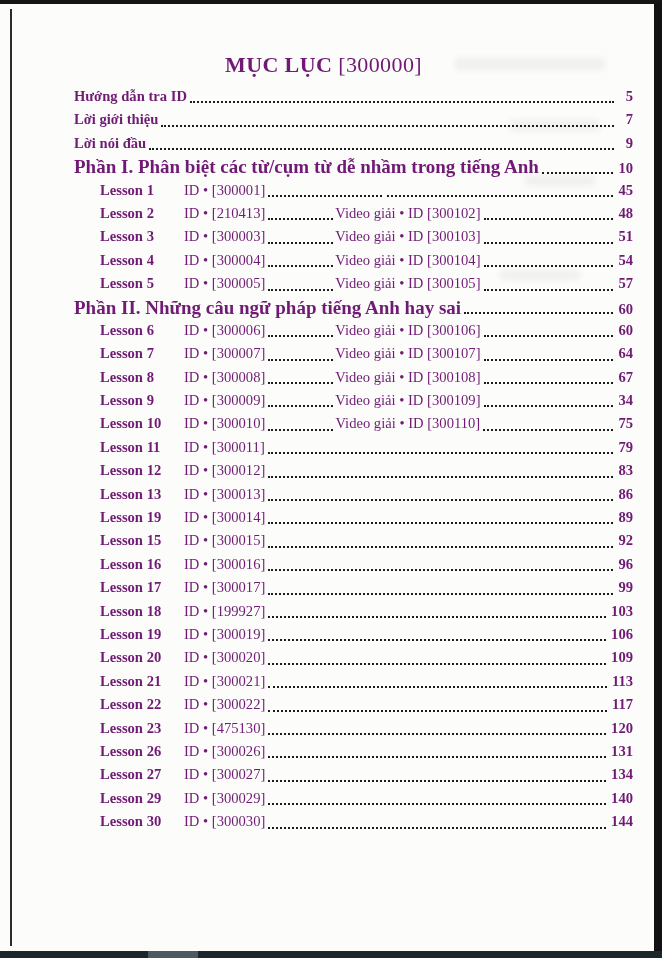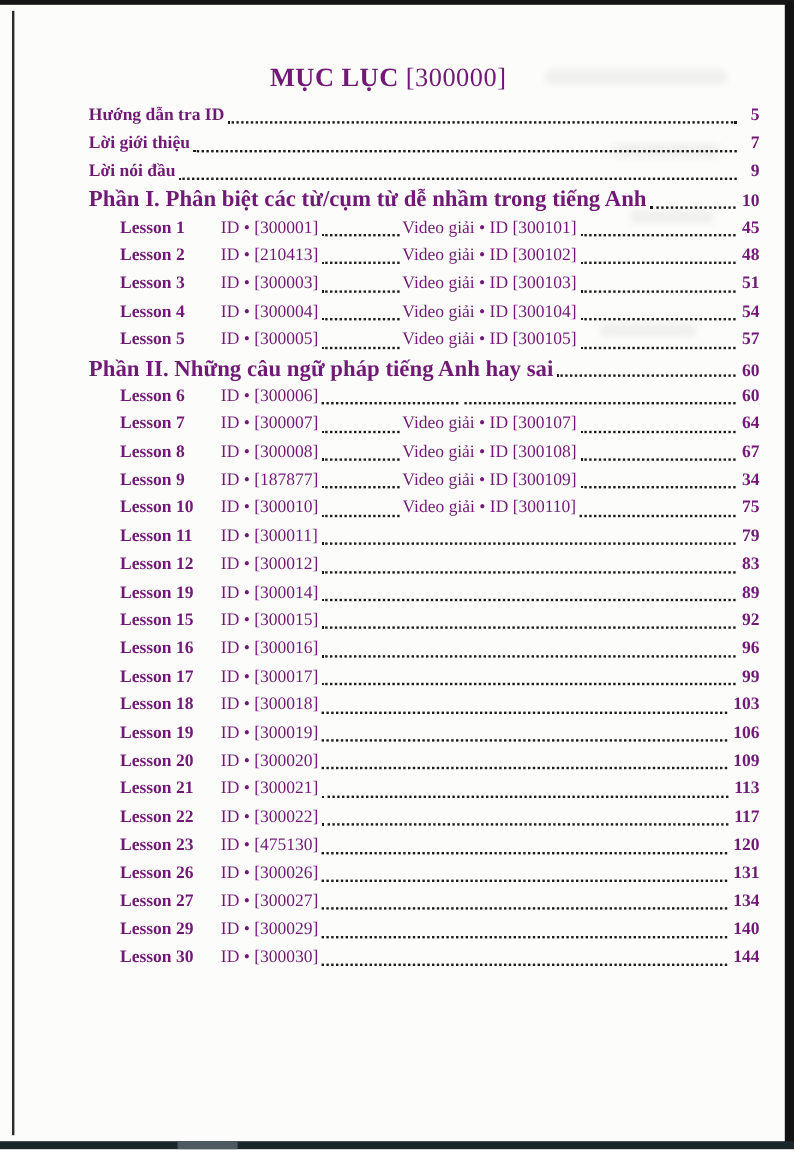--- a/index.html
+++ b/index.html
@@ -97,21 +97,20 @@
       </div>
       <div class="row section">
         <span class="section-head">Phần I. Phân biệt các từ/cụm từ dễ nhầm trong tiếng Anh</span>
         <span class="leader lead-a"></span>
         <span class="pg">10</span>
       </div>
       <div class="row lesson">
         <span class="lesson-label">Lesson 1</span>
         <span class="lesson-id">ID • [300001]</span>
         <span class="leader lead-a"></span>
-        <span class="lesson-video">Video giải • ID [300101]</span>
         <span class="leader lead-b"></span>
         <span class="pg">45</span>
       </div>
       <div class="row lesson">
         <span class="lesson-label">Lesson 2</span>
         <span class="lesson-id">ID • [210413]</span>
         <span class="leader lead-a"></span>
         <span class="lesson-video">Video giải • ID [300102]</span>
         <span class="leader lead-b"></span>
         <span class="pg">48</span>
@@ -142,20 +141,21 @@
       </div>
       <div class="row section">
         <span class="section-head">Phần II. Những câu ngữ pháp tiếng Anh hay sai</span>
         <span class="leader lead-a"></span>
         <span class="pg">60</span>
       </div>
       <div class="row lesson">
         <span class="lesson-label">Lesson 6</span>
         <span class="lesson-id">ID • [300006]</span>
         <span class="leader lead-a"></span>
+        <span class="lesson-video">Video giải • ID [300106]</span>
         <span class="leader lead-b"></span>
         <span class="pg">60</span>
       </div>
       <div class="row lesson">
         <span class="lesson-label">Lesson 7</span>
         <span class="lesson-id">ID • [300007]</span>
         <span class="leader lead-a"></span>
         <span class="lesson-video">Video giải • ID [300107]</span>
         <span class="leader lead-b"></span>
         <span class="pg">64</span>
@@ -163,21 +163,21 @@
       <div class="row lesson">
         <span class="lesson-label">Lesson 8</span>
         <span class="lesson-id">ID • [300008]</span>
         <span class="leader lead-a"></span>
         <span class="lesson-video">Video giải • ID [300108]</span>
         <span class="leader lead-b"></span>
         <span class="pg">67</span>
       </div>
       <div class="row lesson">
         <span class="lesson-label">Lesson 9</span>
-        <span class="lesson-id">ID • [187877]</span>
+        <span class="lesson-id">ID • [300009]</span>
         <span class="leader lead-a"></span>
         <span class="lesson-video">Video giải • ID [300109]</span>
         <span class="leader lead-b"></span>
         <span class="pg">34</span>
       </div>
       <div class="row lesson">
         <span class="lesson-label">Lesson 10</span>
         <span class="lesson-id">ID • [300010]</span>
         <span class="leader lead-a"></span>
         <span class="lesson-video">Video giải • ID [300110]</span>
@@ -190,20 +190,26 @@
         <span class="leader lead-b"></span>
         <span class="pg">79</span>
       </div>
       <div class="row lesson">
         <span class="lesson-label">Lesson 12</span>
         <span class="lesson-id">ID • [300012]</span>
         <span class="leader lead-b"></span>
         <span class="pg">83</span>
       </div>
       <div class="row lesson">
+        <span class="lesson-label">Lesson 13</span>
+        <span class="lesson-id">ID • [300013]</span>
+        <span class="leader lead-b"></span>
+        <span class="pg">86</span>
+      </div>
+      <div class="row lesson">
         <span class="lesson-label">Lesson 19</span>
         <span class="lesson-id">ID • [300014]</span>
         <span class="leader lead-b"></span>
         <span class="pg">89</span>
       </div>
       <div class="row lesson">
         <span class="lesson-label">Lesson 15</span>
         <span class="lesson-id">ID • [300015]</span>
         <span class="leader lead-b"></span>
         <span class="pg">92</span>
@@ -215,21 +221,21 @@
         <span class="pg">96</span>
       </div>
       <div class="row lesson">
         <span class="lesson-label">Lesson 17</span>
         <span class="lesson-id">ID • [300017]</span>
         <span class="leader lead-b"></span>
         <span class="pg">99</span>
       </div>
       <div class="row lesson">
         <span class="lesson-label">Lesson 18</span>
-        <span class="lesson-id">ID • [300018]</span>
+        <span class="lesson-id">ID • [199927]</span>
         <span class="leader lead-b"></span>
         <span class="pg">103</span>
       </div>
       <div class="row lesson">
         <span class="lesson-label">Lesson 19</span>
         <span class="lesson-id">ID • [300019]</span>
         <span class="leader lead-b"></span>
         <span class="pg">106</span>
       </div>
       <div class="row lesson">

